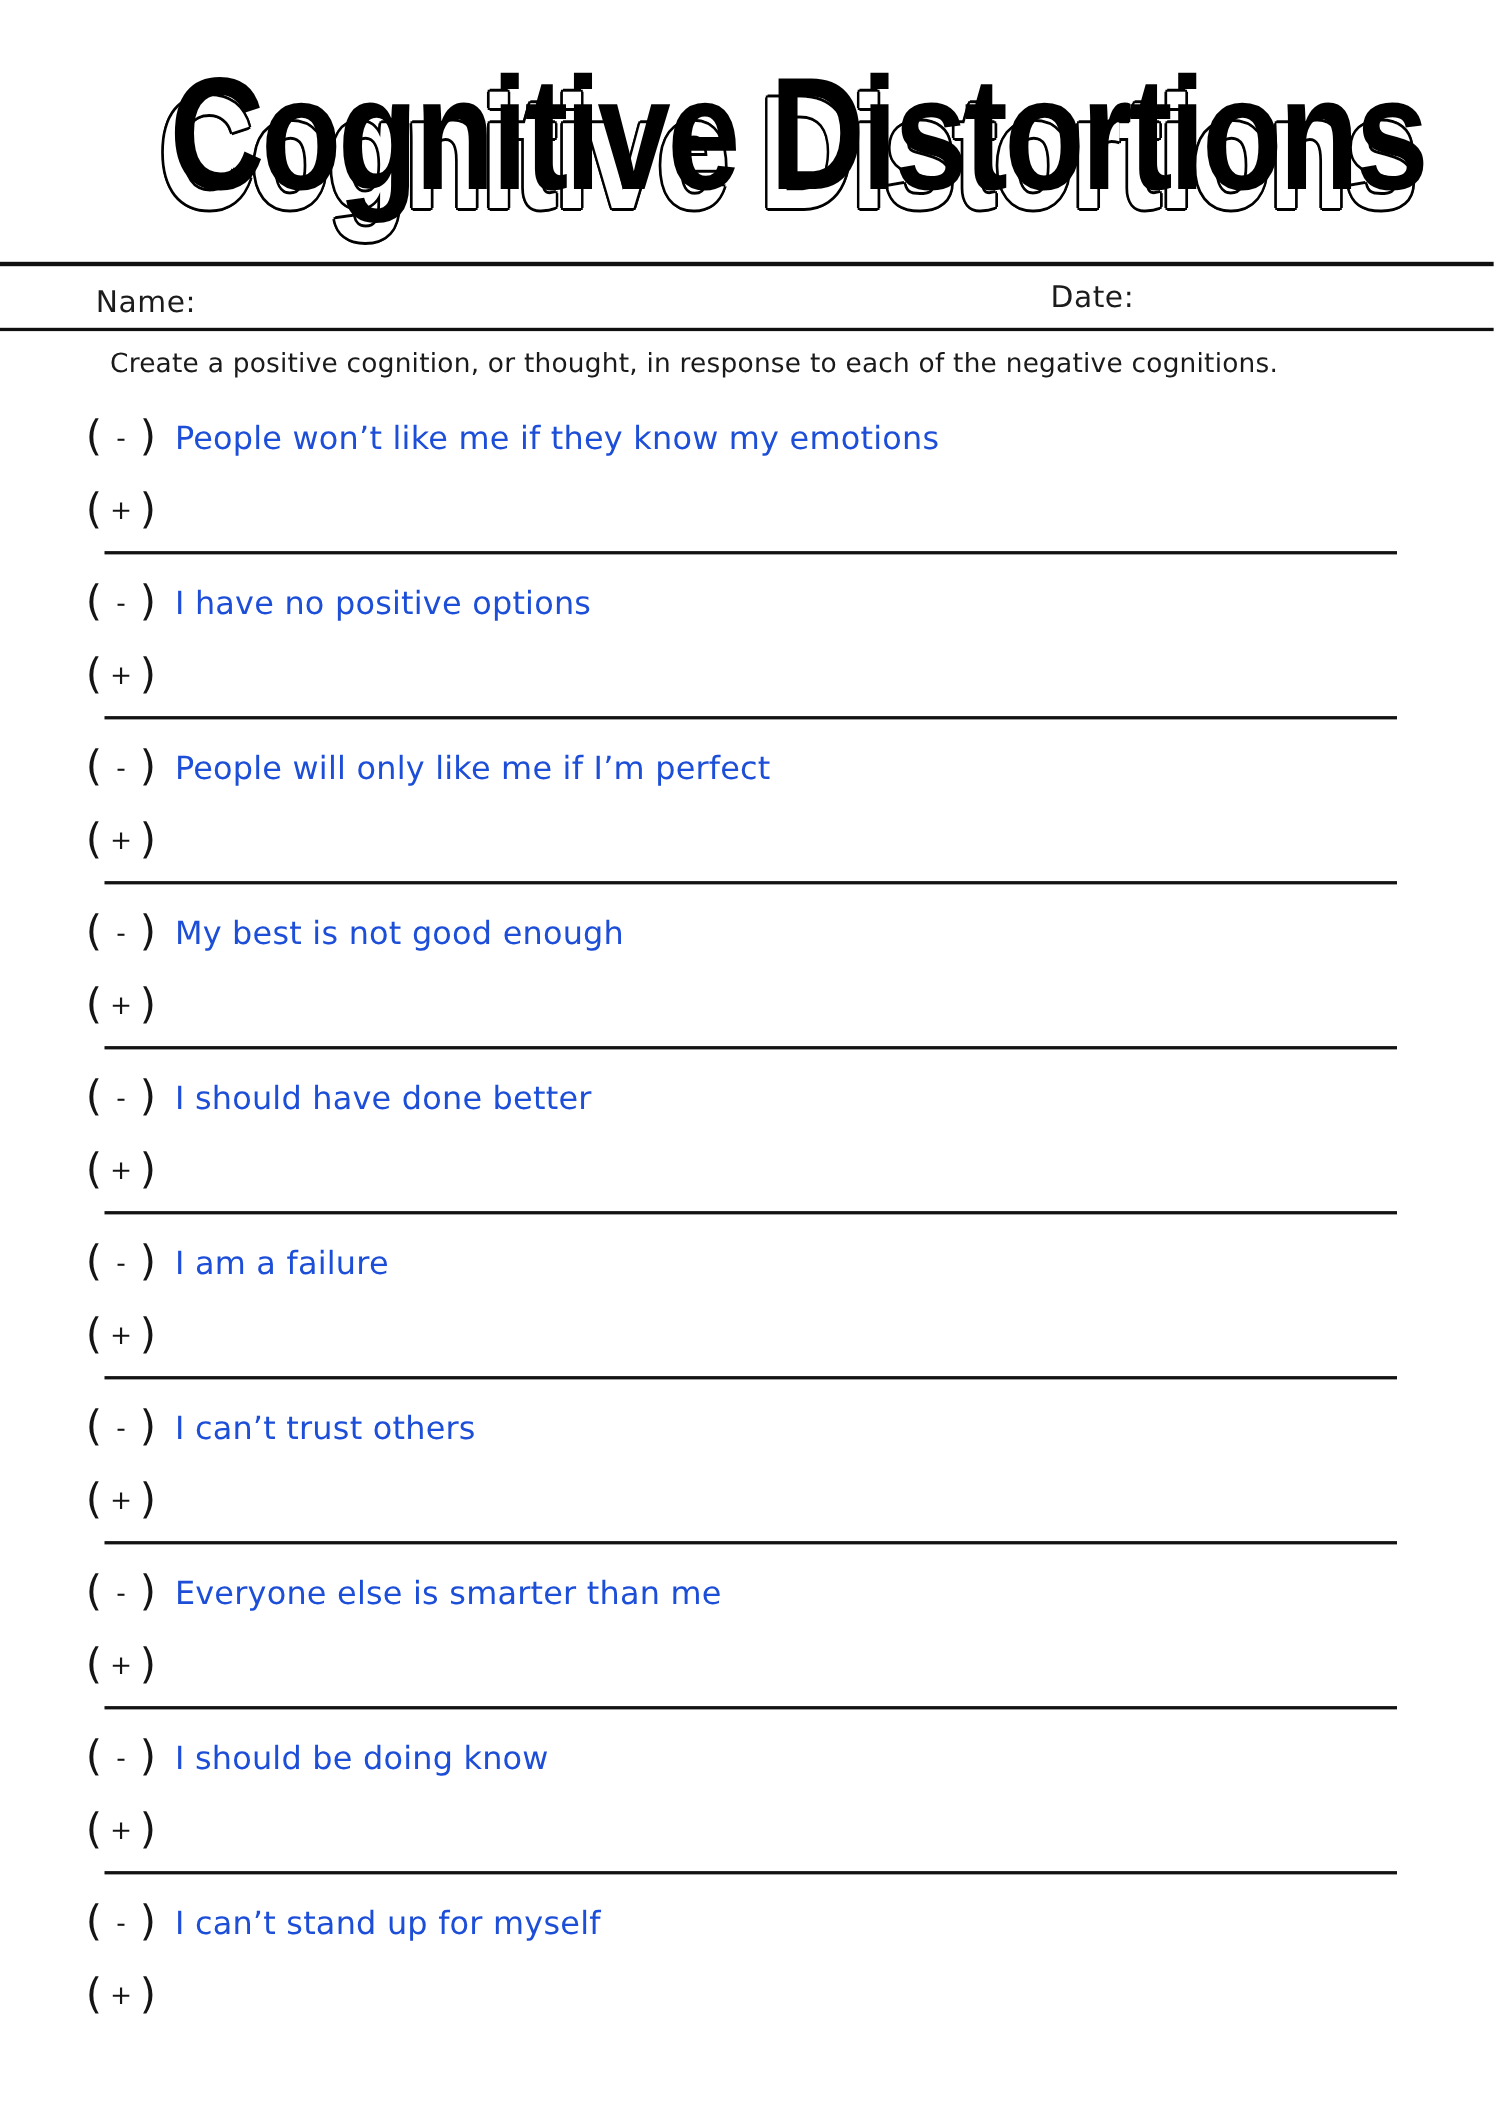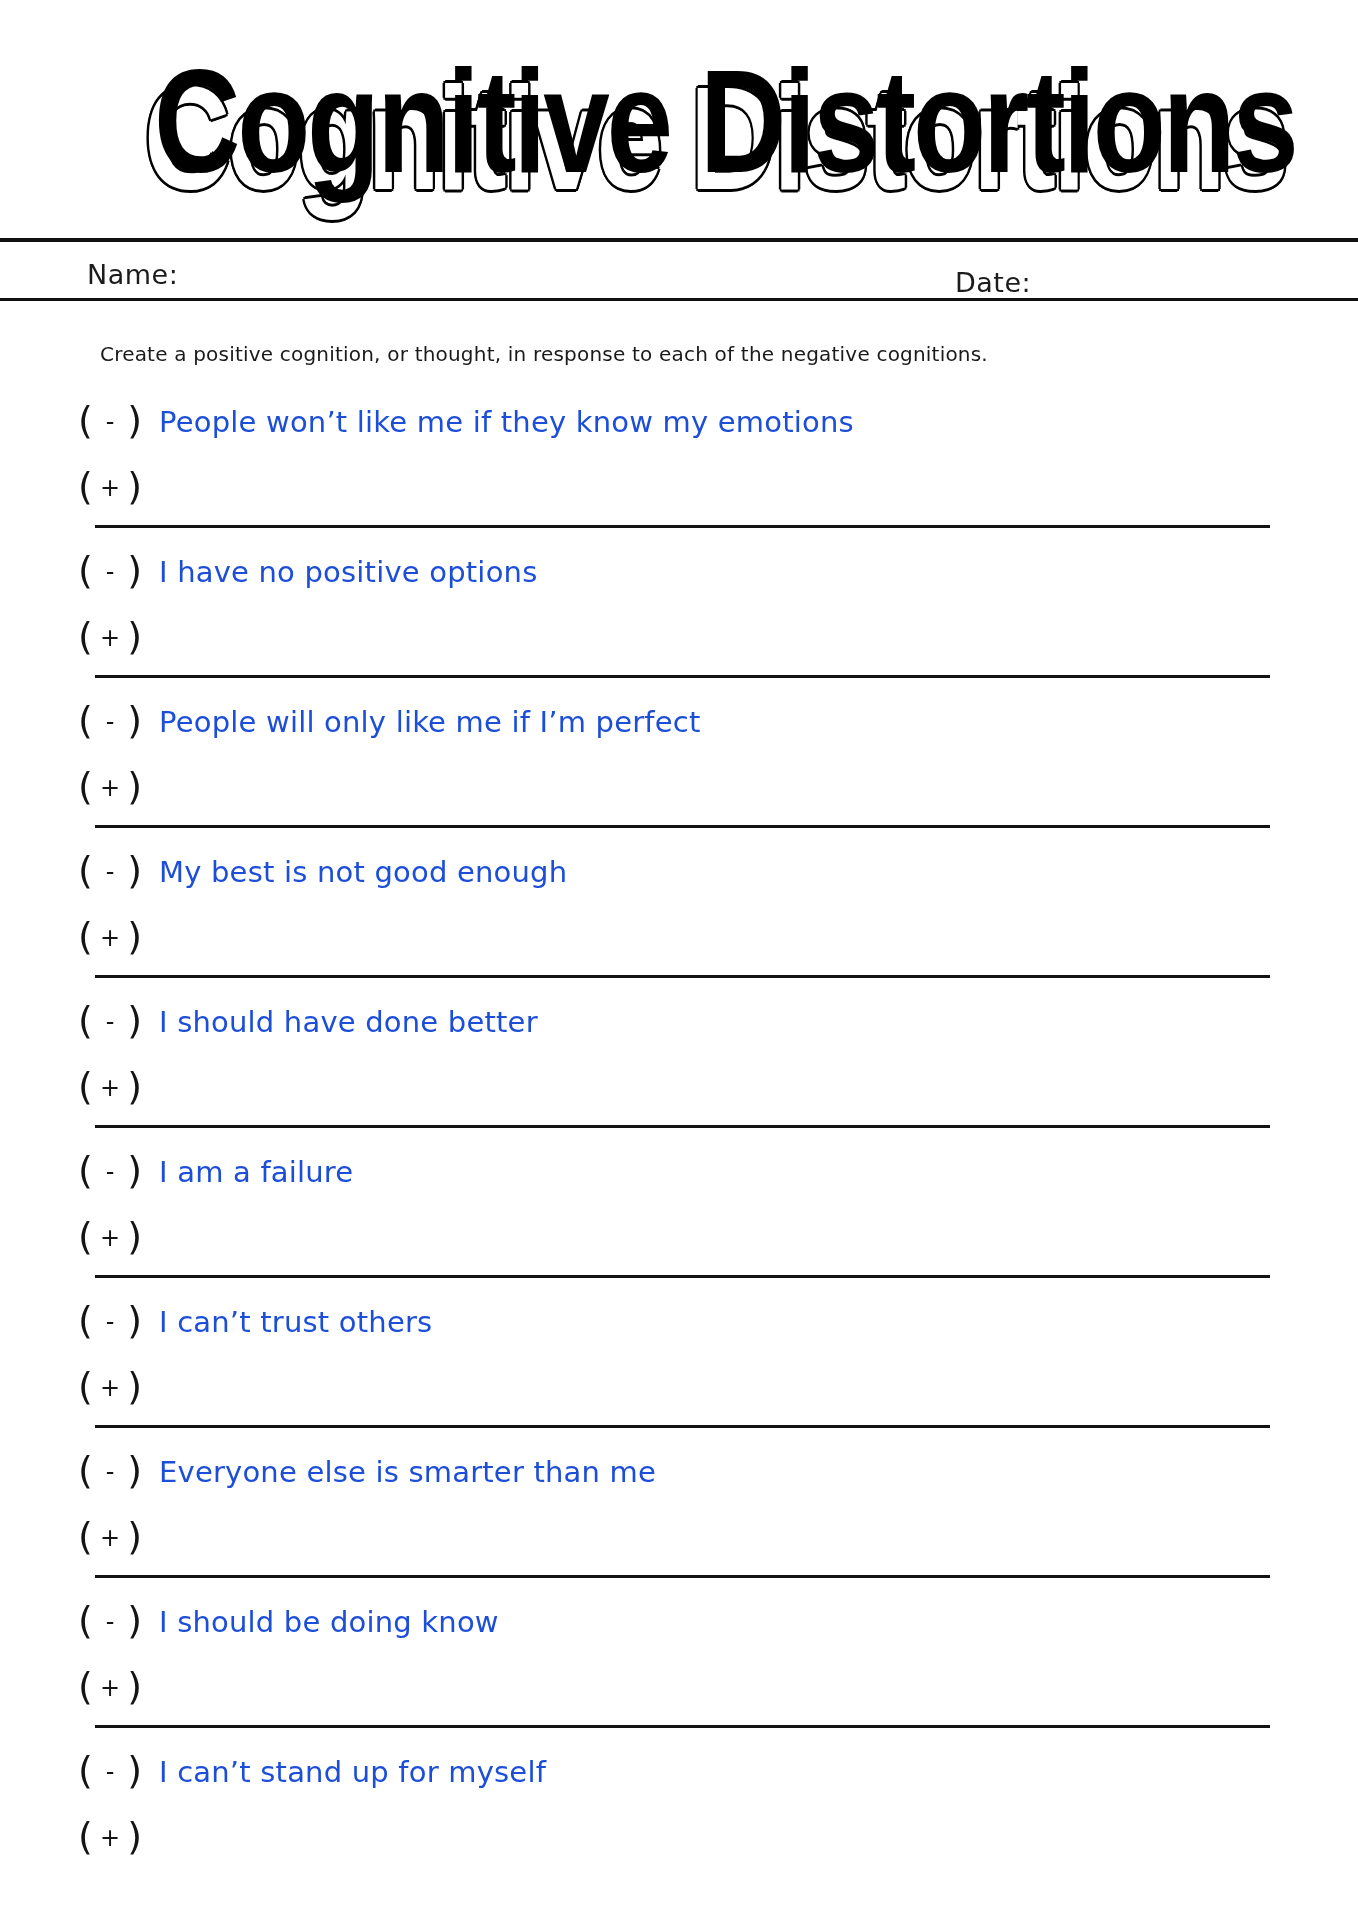--- a/index.html
+++ b/index.html
@@ -39,30 +39,30 @@
   .name-date-band {
     position: relative;
     height: 63px;
     border-top: 4px solid #101010;
     border-bottom: 3px solid #101010;
     display: flex;
     align-items: center;
   }
   .field { display: flex; align-items: baseline; }
   .name-field { padding-left: 87px; }
-  .date-field { position: absolute; left: 955px; top: 12px; height: 100%; display: flex; align-items: center; }
+  .date-field { position: absolute; left: 955px; top: 0; height: 100%; display: flex; align-items: center; }
   .field-label { font-size: 27px; color: #1c1c1c; letter-spacing: 0.5px; }
   .field-blank { display: inline-block; height: 34px; }
   .name-blank { width: 520px; }
   .date-blank { width: 300px; }
 
   
   .instruction {
-    margin: 36px 0 0 100px;
-    font-size: 20px;
+    margin: 12px 0 0 100px;
+    font-size: 24px;
     line-height: 34px;
     letter-spacing: 0.2px;
     white-space: nowrap;
     color: #1a1a1a;
   }
 
   
   .items { margin-top: 28px; }
   .item { margin: 0 88px 21px 78px; }
   .row { display: flex; align-items: center; height: 46px; }

